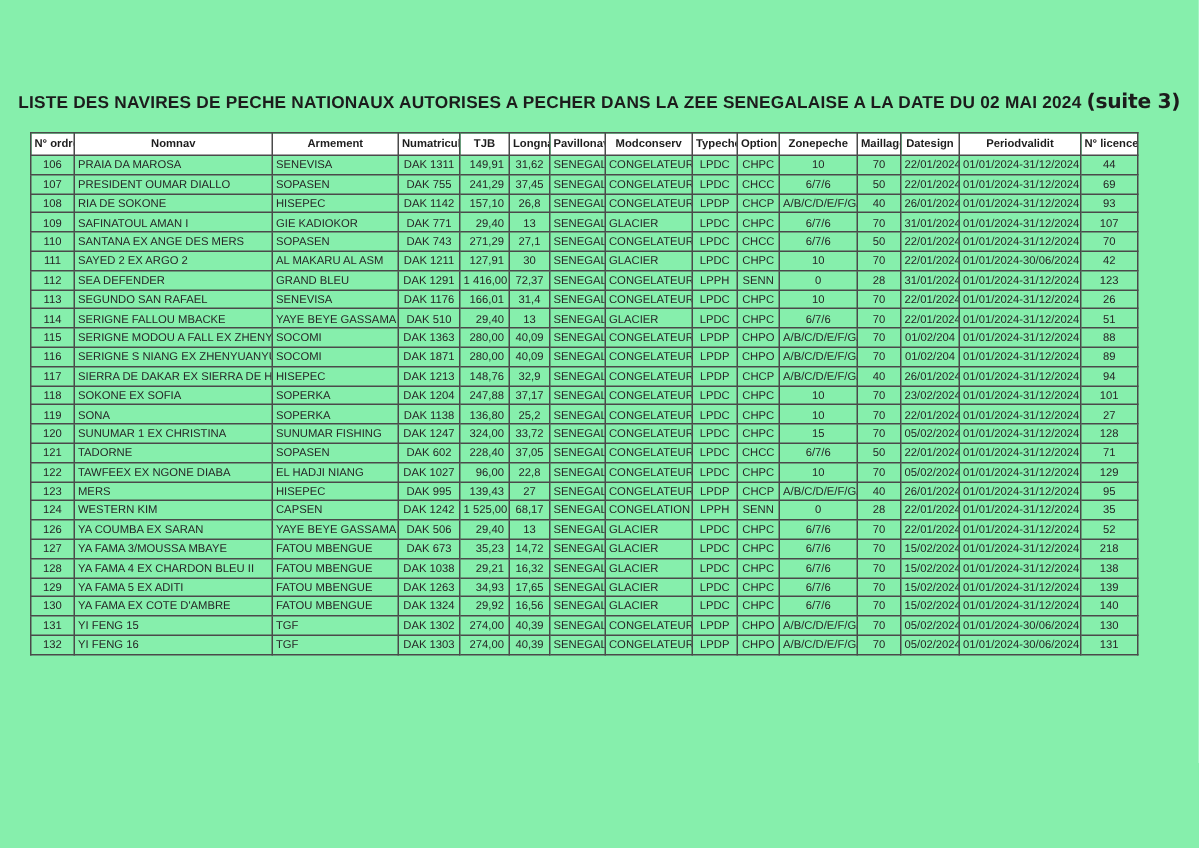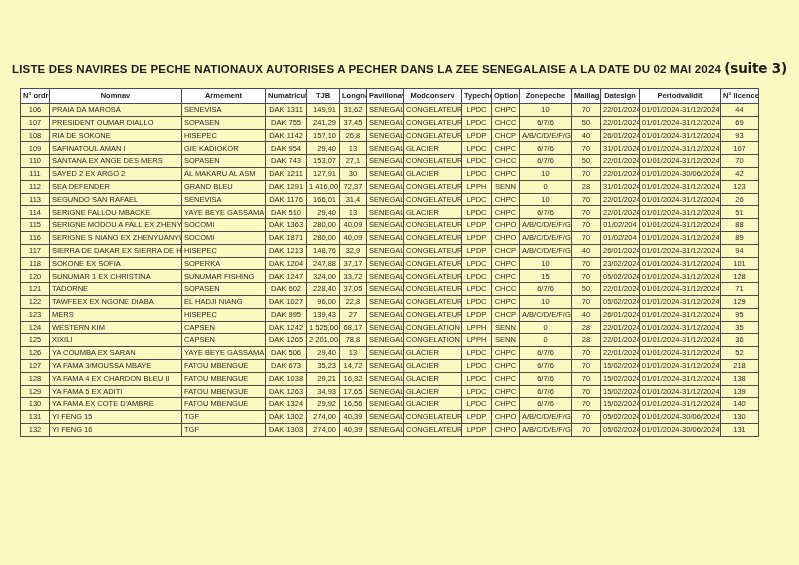--- a/index.html
+++ b/index.html
@@ -5,21 +5,21 @@
   html, body { margin: 0; padding: 0; }
   body {
     width: 799px; height: 565px;
     background: #ffffff;
     font-family: "Liberation Sans", sans-serif;
     color: #222222;
   }
   .page {
     position: relative;
     width: 799px; height: 565px;
-    background: #fef9c3;
+    background: #86efac;
     overflow: hidden;
   }
   .doc-title {
     position: absolute;
     top: 60px; left: 0;
     width: 100%;
     text-align: center;
     font-weight: bold;
     font-size: 11.5px;
     letter-spacing: 0.15px;
@@ -152,39 +152,39 @@
           <td>A/B/C/D/E/F/G/H/</td>
           <td>40</td>
           <td>26/01/2024</td>
           <td>01/01/2024-31/12/2024</td>
           <td>93</td>
         </tr>
         <tr>
           <td>109</td>
           <td class="al">SAFINATOUL AMAN I</td>
           <td class="al">GIE KADIOKOR</td>
-          <td>DAK 954</td>
+          <td>DAK 771</td>
           <td class="ar">29,40</td>
           <td>13</td>
           <td class="al">SENEGAL</td>
           <td class="al">GLACIER</td>
           <td>LPDC</td>
           <td>CHPC</td>
           <td>6/7/6</td>
           <td>70</td>
           <td>31/01/2024</td>
           <td>01/01/2024-31/12/2024</td>
           <td>107</td>
         </tr>
         <tr>
           <td>110</td>
           <td class="al">SANTANA EX ANGE DES MERS</td>
           <td class="al">SOPASEN</td>
           <td>DAK 743</td>
-          <td class="ar">153,07</td>
+          <td class="ar">271,29</td>
           <td>27,1</td>
           <td class="al">SENEGAL</td>
           <td class="al">CONGELATEUR</td>
           <td>LPDC</td>
           <td>CHCC</td>
           <td>6/7/6</td>
           <td>50</td>
           <td>22/01/2024</td>
           <td>01/01/2024-31/12/2024</td>
           <td>70</td>
@@ -319,20 +319,37 @@
           <td class="al">CONGELATEUR</td>
           <td>LPDC</td>
           <td>CHPC</td>
           <td>10</td>
           <td>70</td>
           <td>23/02/2024</td>
           <td>01/01/2024-31/12/2024</td>
           <td>101</td>
         </tr>
         <tr>
+          <td>119</td>
+          <td class="al">SONA</td>
+          <td class="al">SOPERKA</td>
+          <td>DAK 1138</td>
+          <td class="ar">136,80</td>
+          <td>25,2</td>
+          <td class="al">SENEGAL</td>
+          <td class="al">CONGELATEUR</td>
+          <td>LPDC</td>
+          <td>CHPC</td>
+          <td>10</td>
+          <td>70</td>
+          <td>22/01/2024</td>
+          <td>01/01/2024-31/12/2024</td>
+          <td>27</td>
+        </tr>
+        <tr>
           <td>120</td>
           <td class="al">SUNUMAR 1 EX CHRISTINA</td>
           <td class="al">SUNUMAR FISHING</td>
           <td>DAK 1247</td>
           <td class="ar">324,00</td>
           <td>33,72</td>
           <td class="al">SENEGAL</td>
           <td class="al">CONGELATEUR</td>
           <td>LPDC</td>
           <td>CHPC</td>
@@ -404,37 +421,20 @@
           <td class="al">CONGELATION</td>
           <td>LPPH</td>
           <td>SENN</td>
           <td>0</td>
           <td>28</td>
           <td>22/01/2024</td>
           <td>01/01/2024-31/12/2024</td>
           <td>35</td>
         </tr>
         <tr>
-          <td>125</td>
-          <td class="al">XIXILI</td>
-          <td class="al">CAPSEN</td>
-          <td>DAK 1265</td>
-          <td class="ar">2 201,00</td>
-          <td>78,8</td>
-          <td class="al">SENEGAL</td>
-          <td class="al">CONGELATION</td>
-          <td>LPPH</td>
-          <td>SENN</td>
-          <td>0</td>
-          <td>28</td>
-          <td>22/01/2024</td>
-          <td>01/01/2024-31/12/2024</td>
-          <td>36</td>
-        </tr>
-        <tr>
           <td>126</td>
           <td class="al">YA COUMBA EX SARAN</td>
           <td class="al">YAYE BEYE GASSAMA</td>
           <td>DAK 506</td>
           <td class="ar">29,40</td>
           <td>13</td>
           <td class="al">SENEGAL</td>
           <td class="al">GLACIER</td>
           <td>LPDC</td>
           <td>CHPC</td>

